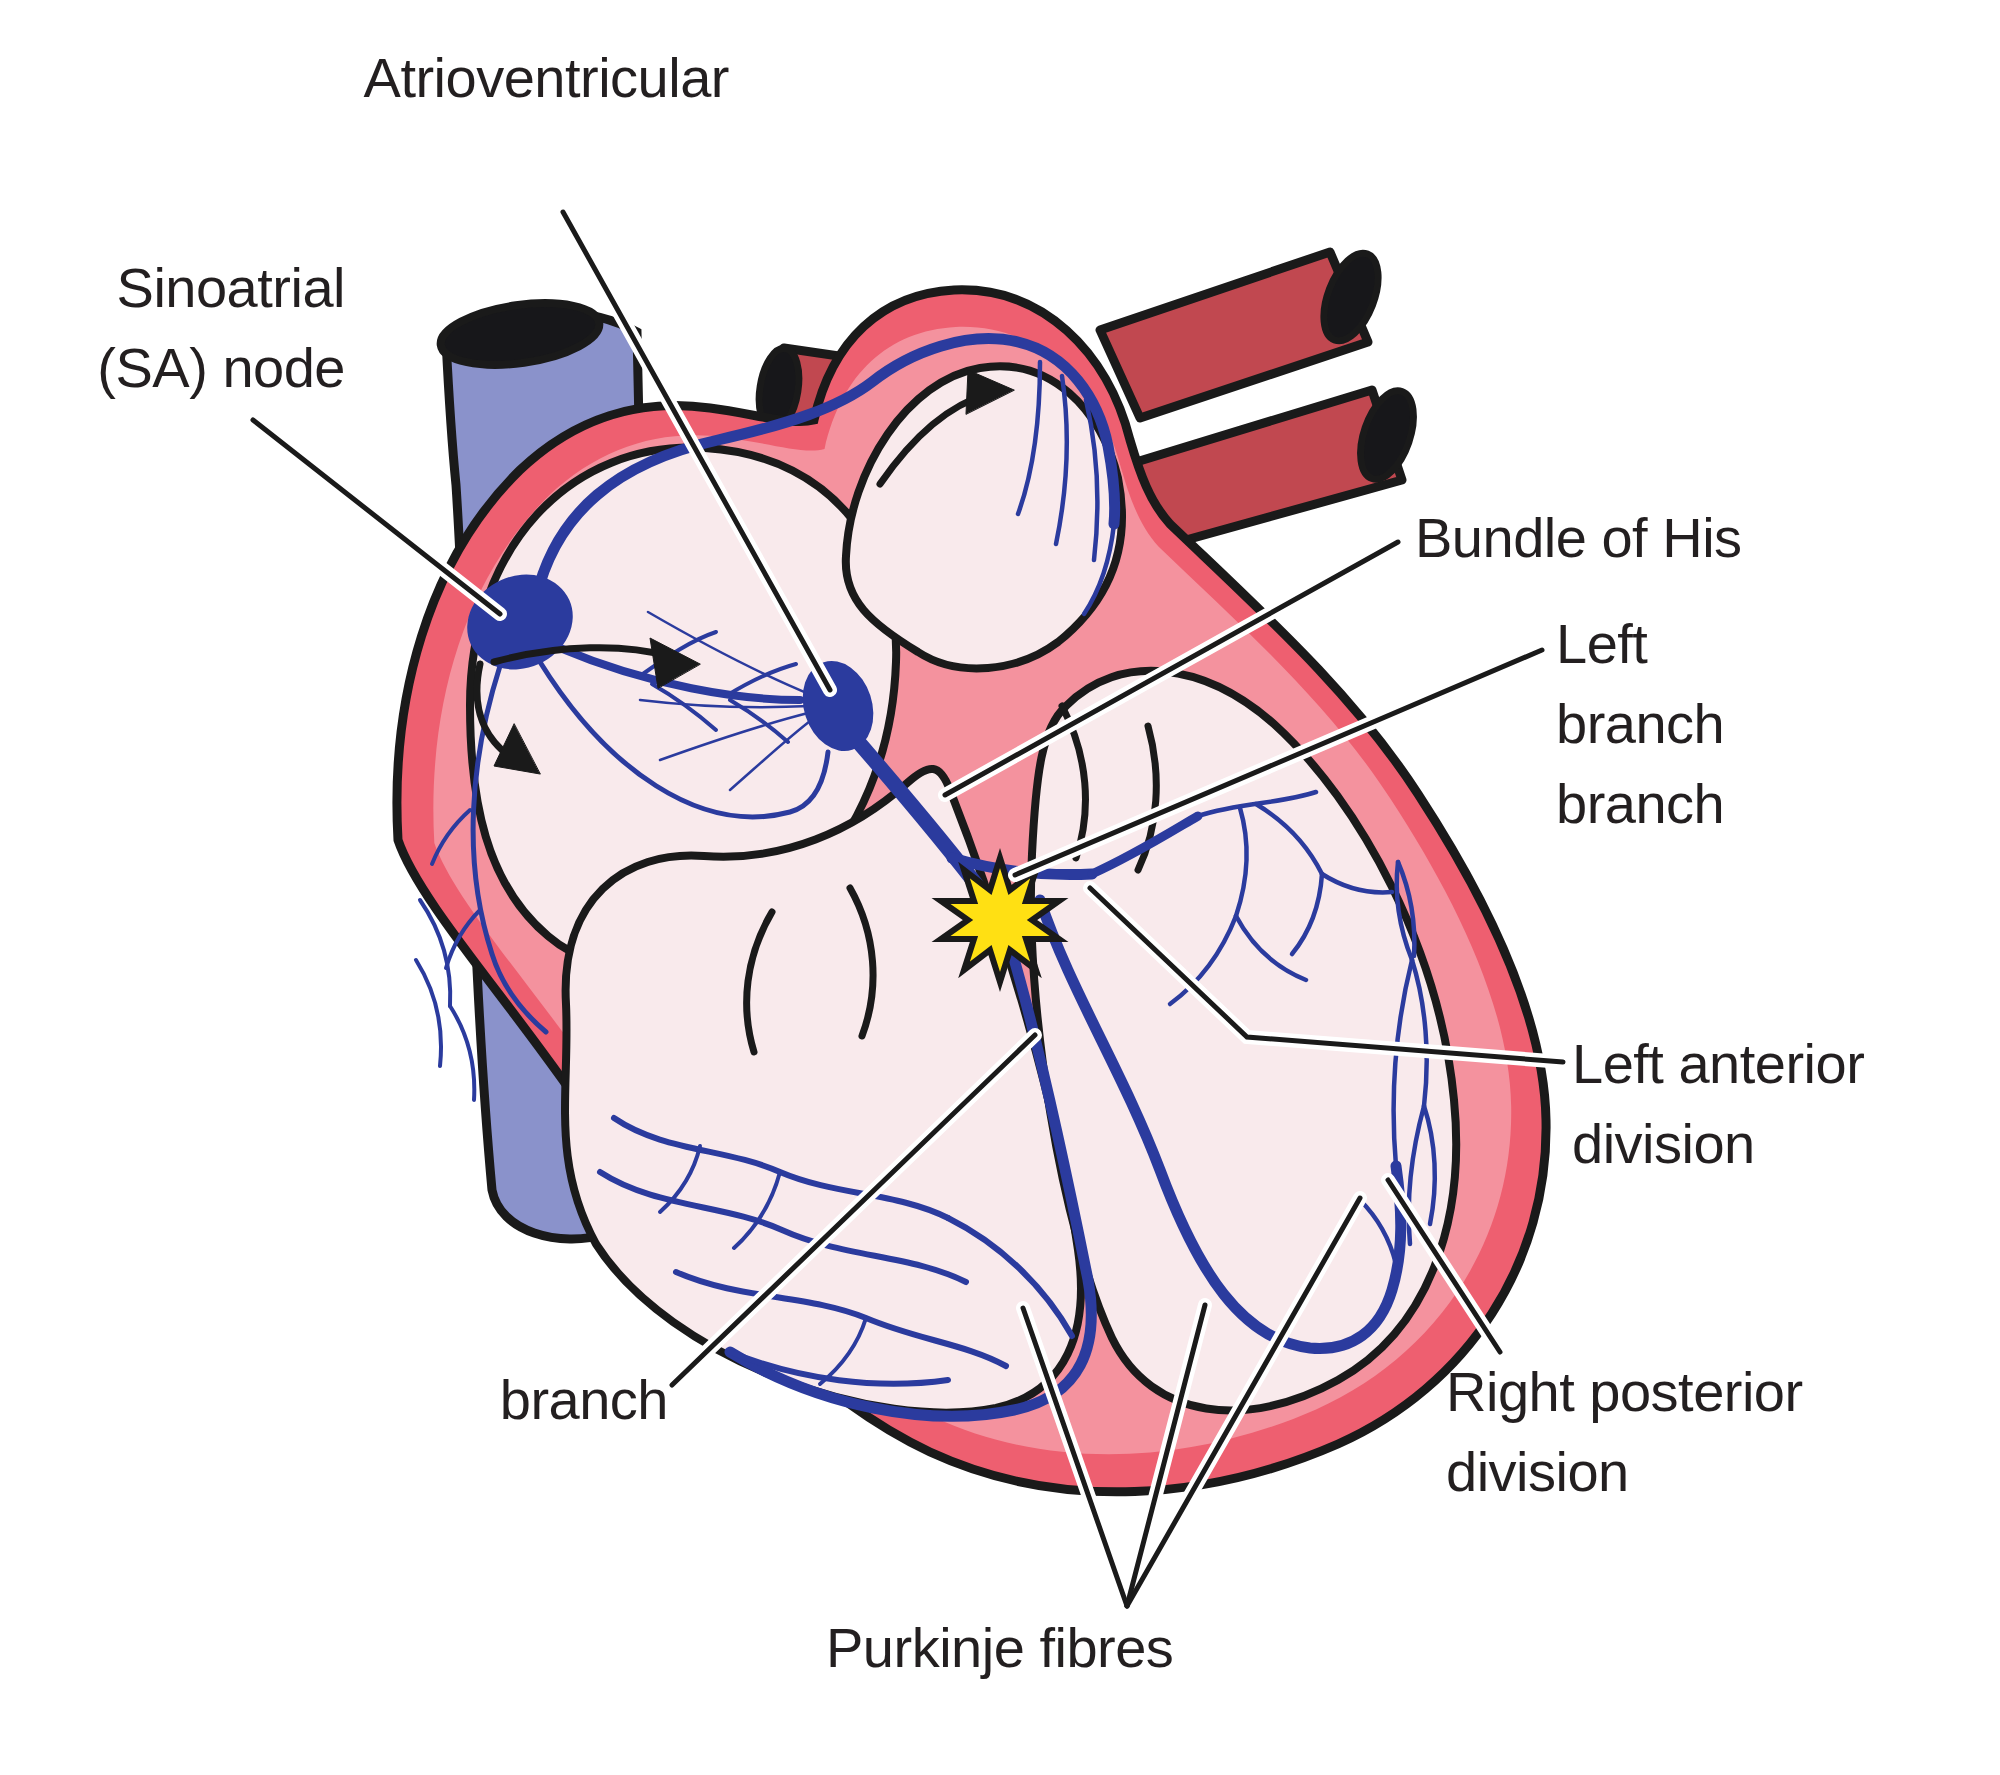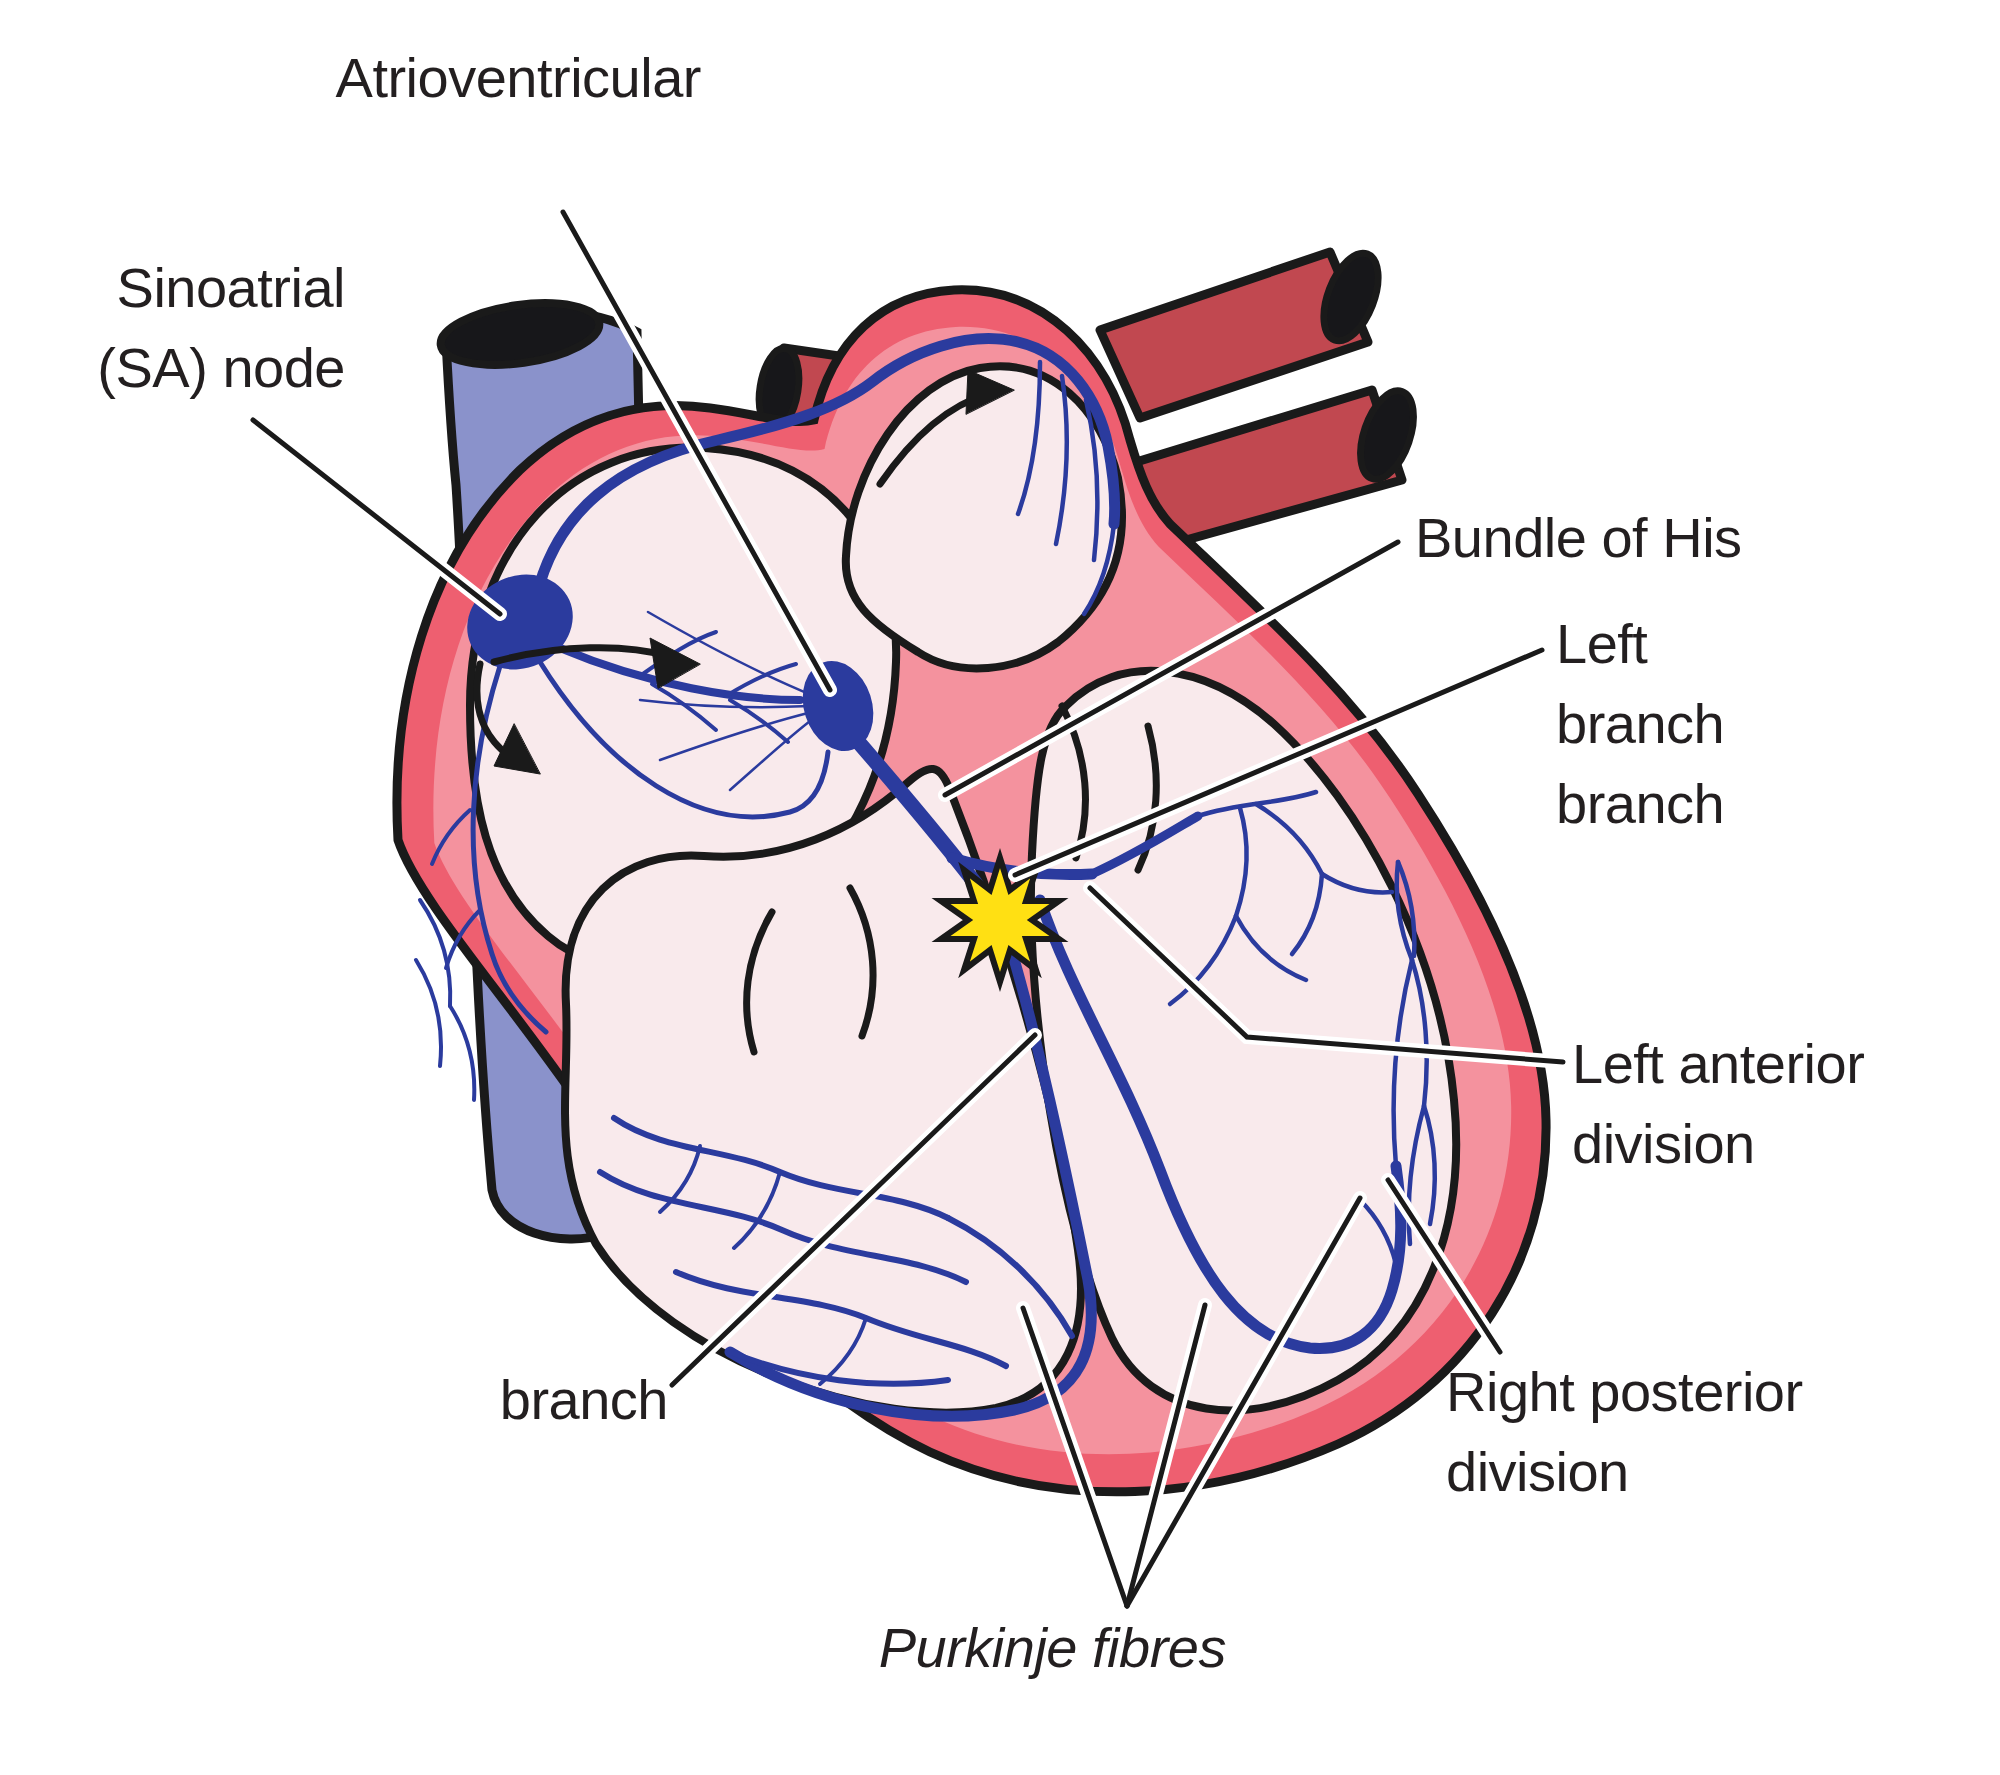--- a/index.html
+++ b/index.html
@@ -6,21 +6,21 @@
   .stage{
     position:relative;width:2000px;height:1775px;background:#ffffff;overflow:hidden;
     font-family:"Liberation Sans","DejaVu Sans",sans-serif;
   }
   .stage svg{position:absolute;left:0;top:0;}
   .lbl{
     position:absolute;color:#231F20;font-size:56px;line-height:80px;
     letter-spacing:-0.5px;white-space:nowrap;
   }
   .lbl.right{text-align:right;}
-  .lbl.center{text-align:right;font-style:italic;}
+  .lbl.center{text-align:left;}
 </style>
 </head>
 <body>
 
 <div class="stage">
 
 <svg width="2000" height="1775" viewBox="0 0 2000 1775">
 
   <g>
     <path d="M446,340 C450,420 452,445 456,485 C470,700 470,950 492,1190
@@ -189,21 +189,21 @@
       <path d="M1563,1062 L1247,1037 L1090,888"></path>
       <path d="M1500,1352 L1388,1180"></path>
       <path d="M672,1385 L1035,1035"></path>
       <path d="M1127,1606 L1023,1308"></path>
       <path d="M1127,1606 L1205,1305"></path>
       <path d="M1127,1606 L1360,1198"></path>
     </g>
   </g>
 </svg>
 
-  <div class="lbl right" style="left:276px;top:38px;width:425px">
+  <div class="lbl right" style="left:304px;top:38px;width:425px">
     <div>Atrioventricular</div>
   </div>
 
   <div class="lbl right" style="left:30px;top:248px;width:315px">
     <div>Sinoatrial</div>
     <div>(SA) node</div>
   </div>
 
   <div class="lbl" style="left:1415px;top:498px">
     <div>Bundle of His</div>

